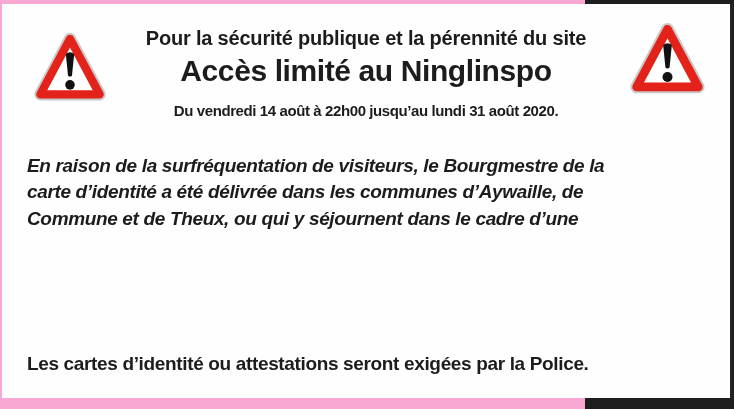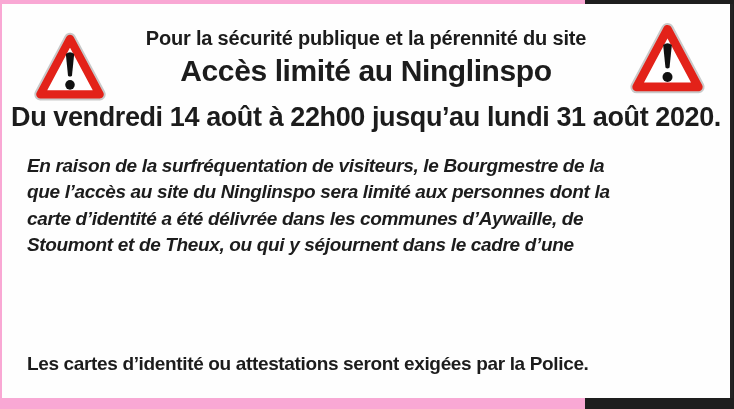--- a/index.html
+++ b/index.html
@@ -41,21 +41,21 @@
     font-size: 20px;
     letter-spacing: -0.2px;
   }
   .hdr-title {
     top: 50px;
     font-size: 30px;
     letter-spacing: -0.4px;
   }
   .hdr-dates {
     top: 98px;
-    font-size: 27px;
+    font-size: 15px;
     letter-spacing: -0.4px;
   }
   .bodytext {
     position: absolute;
     left: 25px;
     top: 149px;
     color: #1c1c1c;
     font-weight: bold;
     font-size: 19px;
     line-height: 26.3px;
@@ -110,21 +110,20 @@
     </svg>
 
     <div class="txt hdr-line1">Pour la sécurité publique et la pérennité du site</div>
 
     <div class="txt hdr-title">Accès limité au Ninglinspo</div>
 
     <div class="txt hdr-dates">Du vendredi 14 août à 22h00 jusqu’au lundi 31 août 2020.</div>
 
     <div class="bodytext">
       <div>En raison de la surfréquentation de visiteurs, le Bourgmestre de la</div>
-      <div>que l’accès au site du Ninglinspo sera limité aux personnes dont la</div>
       <div>carte d’identité a été délivrée dans les communes d’Aywaille, de</div>
-      <div>Stoumont et de Theux, ou qui y séjournent dans le cadre d’une</div>
+      <div>Commune et de Theux, ou qui y séjournent dans le cadre d’une</div>
     </div>
 
     <div class="footer-line">Les cartes d’identité ou attestations seront exigées par la Police.</div>
 
   </div>
 </div>
 
 </body></html>

